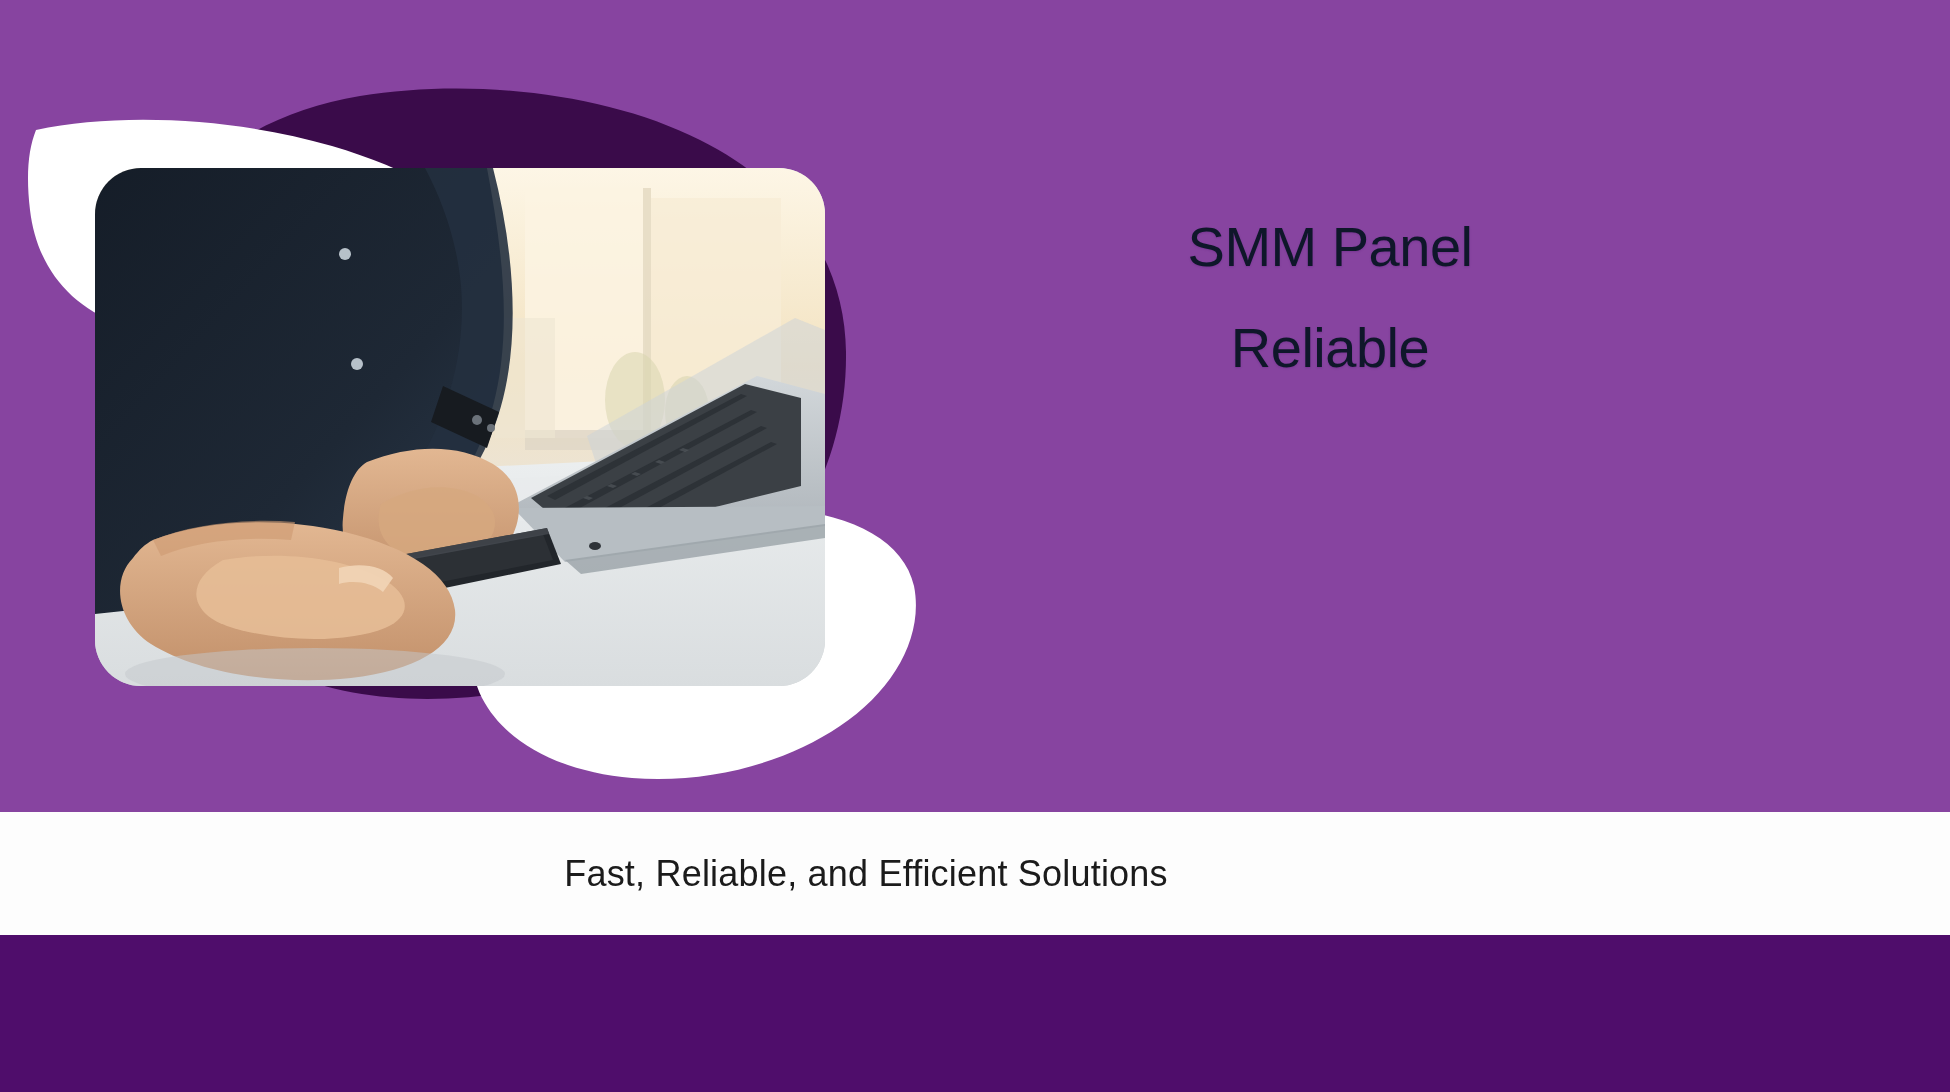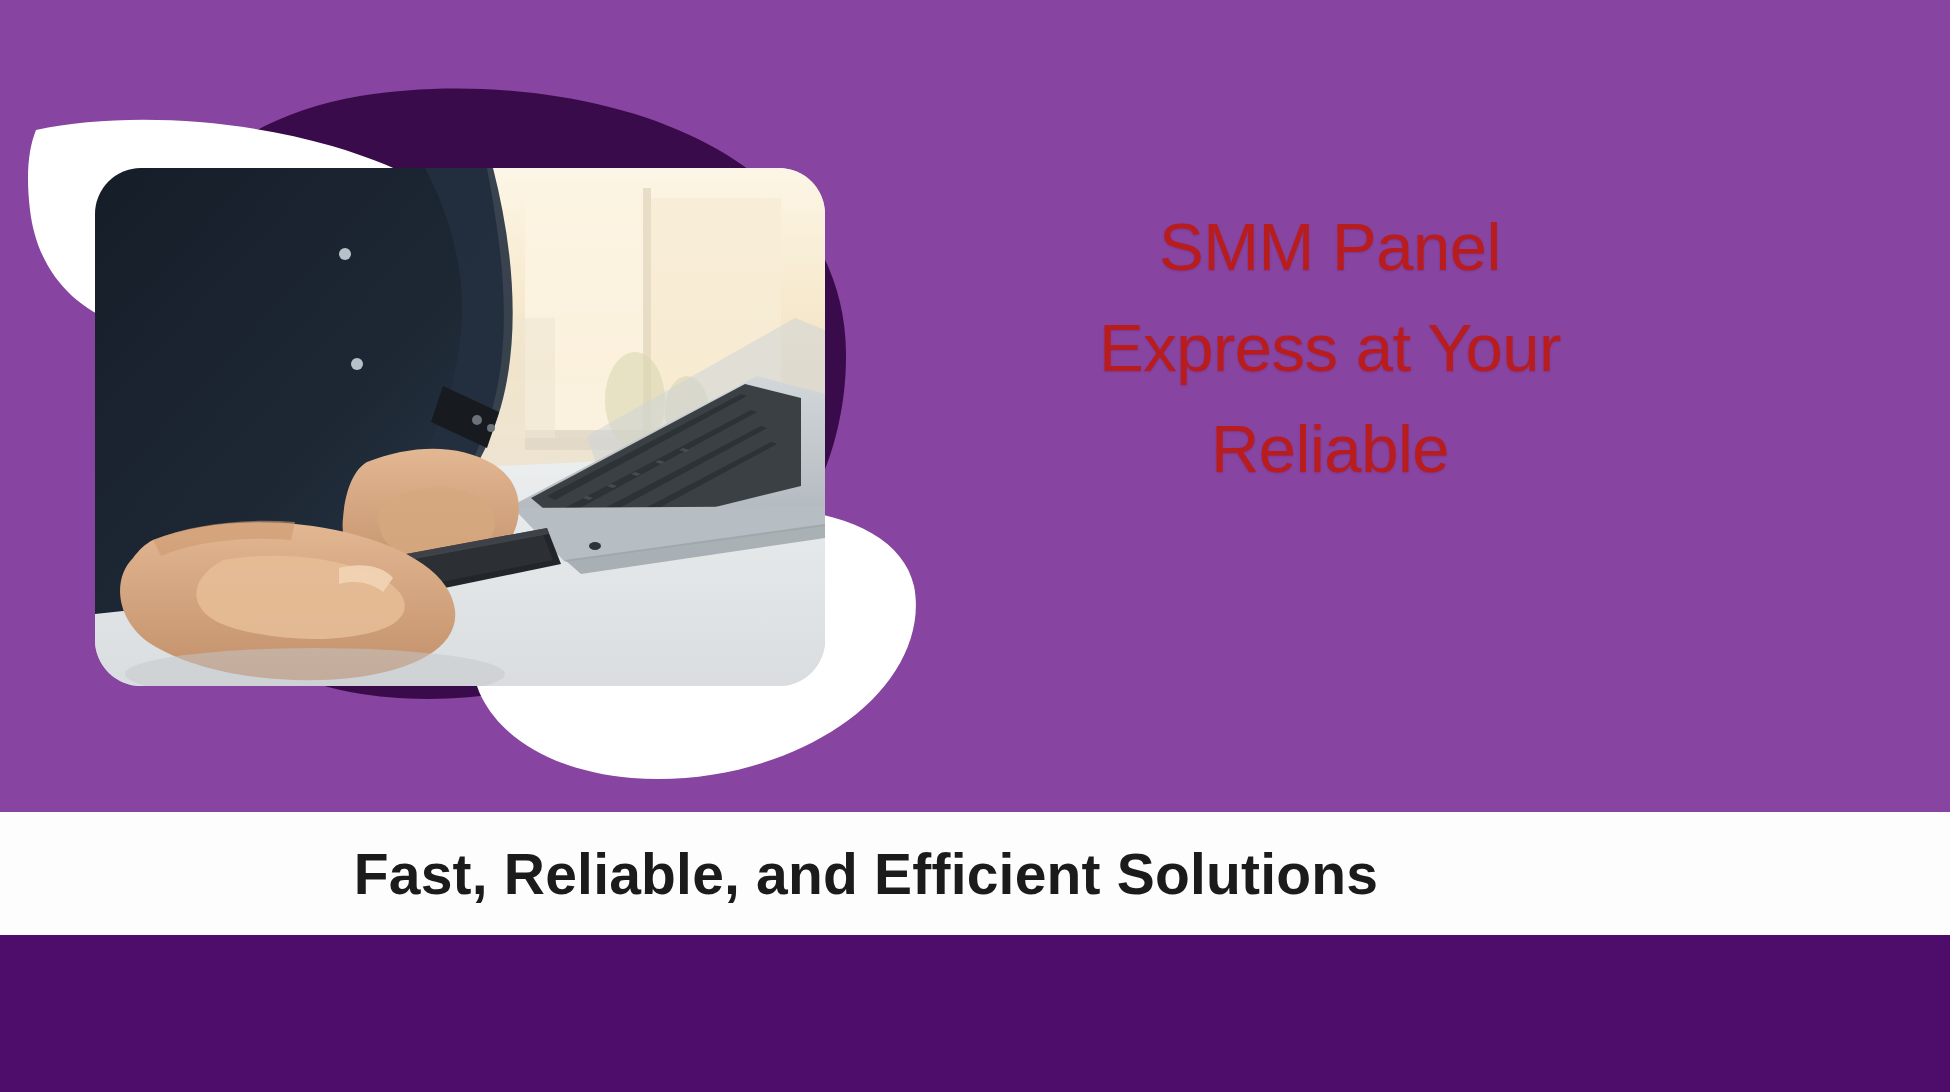--- a/index.html
+++ b/index.html
@@ -77,42 +77,42 @@
     display: block;
   }
 
   
   .headline {
     position: absolute;
     left: 830px;
     top: 196px;
     width: 1000px;
     text-align: center;
-    color: #b91c1c;
-    font-size: 67px;
+    color: #0f172a;
+    font-size: 56px;
     line-height: 101px;
     font-weight: 400;
     letter-spacing: -0.5px;
     text-shadow: 0 1px 2px rgba(80,20,110,0.25);
   }
   .headline .hl-line { display: block; white-space: nowrap; }
 
   
   .subtitle {
     position: absolute;
     left: 0;
     top: 812px;
     width: 1732px;
     height: 123px;
     display: flex;
     align-items: center;
     justify-content: center;
     color: #1b1b1b;
-    font-size: 57px;
-    font-weight: 700;
+    font-size: 36px;
+    font-weight: 400;
     letter-spacing: 0.2px;
   }
 </style>
 </head>
 <body>
 
 <div class="slide">
 
   <div class="band-main"></div>
   <div class="band-white"></div>
@@ -238,21 +238,20 @@
         <path d="M244,400 C266,394 288,398 298,410 L288,424 C276,414 258,412 244,416 Z" fill="#f0d3b4" opacity="0.95"></path>
         <path d="M58,372 C96,356 150,350 200,354 L196,372 C146,368 100,374 66,388 Z" fill="#cd9a72" opacity="0.6"></path>
       </g>
 
       <ellipse cx="220" cy="506" rx="190" ry="26" fill="#c3c8cb" opacity="0.5"></ellipse>
     </svg>
   </div>
 
   <div class="headline">
     <span class="hl-line">SMM Panel</span>
-    <span class="hl-line">Express at Your</span>
     <span class="hl-line">Reliable</span>
   </div>
 
   <div class="subtitle">
     <span>Fast, Reliable, and Efficient Solutions</span>
   </div>
 
 </div>
 
 </body></html>

